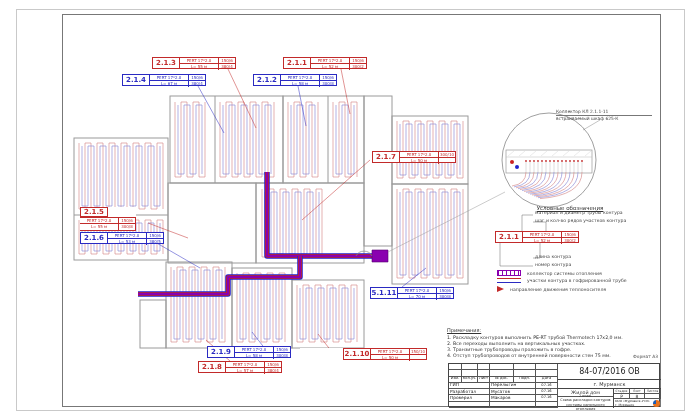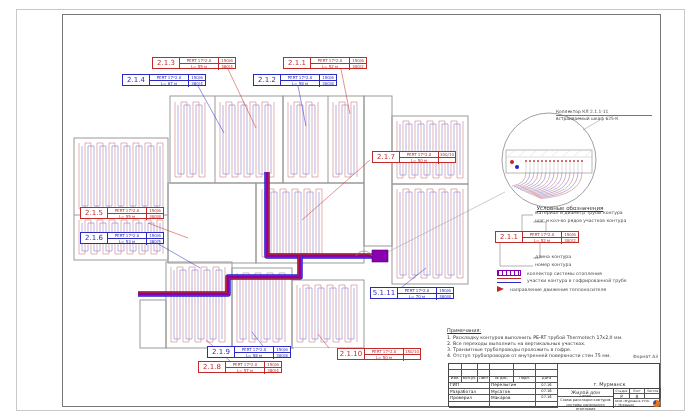--- a/index.html
+++ b/index.html
@@ -6,21 +6,21 @@
   *{box-sizing:border-box;font-family:"DejaVu Sans",sans-serif;}
   .page{position:relative;width:700px;height:420px;background:#fff;color:#333;}
   .sheet-edge{position:absolute;left:16px;top:9px;width:669px;height:402px;border:1px solid #c9c9c9;}
   .frame{position:absolute;left:62px;top:14px;width:599px;height:393px;border:1px solid #777;}
   svg#draw{position:absolute;left:0;top:0;width:700px;height:420px;}
   
   .tag{position:absolute;display:flex;align-items:stretch;height:12px;background:#fff;}
   .tag.red{color:#c22a2a;}
   .tag.blue{color:#2a2ac2;}
   .tag .num{width:28px;border:1px solid currentColor;display:flex;align-items:center;justify-content:center;
-            font-size:7px;font-weight:400;background:#fff;}
+            font-size:7px;font-weight:700;background:#fff;}
   .tag .tbl{display:grid;grid-template-columns:38px 17px;grid-template-rows:6px 6px;border:0.7px solid currentColor;border-left:none;background:#fff;}
   .tag .c{font-size:4px;line-height:1;display:flex;align-items:center;justify-content:center;overflow:hidden;white-space:nowrap;}
   .tag .c.b1,.tag .c.b2{border-bottom:0.7px solid currentColor;}
   .tag .c.r1,.tag .c.r2{border-left:0.7px solid currentColor;}
   
   .legend-title{position:absolute;left:500px;top:205px;width:140px;text-align:center;font-size:5.5px;
                 text-decoration:underline;color:#333;}
   .lg-pointer{position:absolute;font-size:4.6px;color:#444;white-space:nowrap;}
   .lg-item{position:absolute;display:flex;align-items:center;gap:6px;}
   .lg-item .lbl{font-size:4.6px;color:#444;white-space:nowrap;}
@@ -235,21 +235,21 @@
       </div>
       <div class="tag blue" style="left: 122px; top: 74px;">
         <span class="num">2.1.4</span>
         <span class="tbl">
           <span class="c b1">PERT 17*2.0</span>
           <span class="c r1 b2">150/6</span>
           <span class="c">L= 67 м</span>
           <span class="c r2">380/4</span>
         </span>
       </div>
-      <div class="tag red" style="left: 80px; top: 207px;">
+      <div class="tag red" style="left: 80px; top: 207px; flex-direction: column;">
         <span class="num">2.1.5</span>
         <span class="tbl">
           <span class="c b1">PERT 17*2.0</span>
           <span class="c r1 b2">150/6</span>
           <span class="c">L= 55 м</span>
           <span class="c r2">300/8</span>
         </span>
       </div>
       <div class="tag blue" style="left: 80px; top: 232px; border-radius: 6px;">
         <span class="num">2.1.6</span>
@@ -280,21 +280,21 @@
       </div>
       <div class="tag blue" style="left: 207px; top: 346px;">
         <span class="num">2.1.9</span>
         <span class="tbl">
           <span class="c b1">PERT 17*2.0</span>
           <span class="c r1 b2">150/6</span>
           <span class="c">L= 58 м</span>
           <span class="c r2">300/8</span>
         </span>
       </div>
-      <div class="tag red" style="left: 294px; top: 348px; padding-left: 43px;">
+      <div class="tag red" style="left: 300px; top: 348px; padding-left: 43px;">
         <span class="num">2.1.10</span>
         <span class="tbl">
           <span class="c b1">PERT 17*2.0</span>
           <span class="c r1 b2">150/10</span>
           <span class="c">L= 50 м</span>
           <span class="c r2"></span>
         </span>
       </div>
       <div class="tag blue" style="left: 370px; top: 287px;">
         <span class="num">5.1.11</span>
@@ -381,20 +381,21 @@
         <span class="cell name" style="grid-column: span 3;">Разработал</span>
         <span class="cell name" style="grid-column: span 2;">Мусатов</span>
         <span class="cell" style="grid-column: span 1;">07.16</span>
         <span class="cell name" style="grid-column: span 3;">Проверил</span>
         <span class="cell name" style="grid-column: span 2;">Макаров</span>
         <span class="cell" style="grid-column: span 1;">07.16</span>
         <span class="cell" style="grid-column: span 3;"></span>
         <span class="cell" style="grid-column: span 2;"></span>
         <span class="cell" style="grid-column: span 1;"></span>
       </div>
+    <div class="st-doc">84-07/2016 ОВ</div>
     <div class="st-city">г. Мурманск</div>
     <div class="st-obj">Жилой дом</div>
     <div class="st-title">
       <span>2 этаж.</span>
       <span>Схема раскладки контуров системы напольного отопления</span>
     </div>
     <div class="st-stage">
       <span>Стадия</span>
       <span>Лист</span>
       <span>Листов</span>

